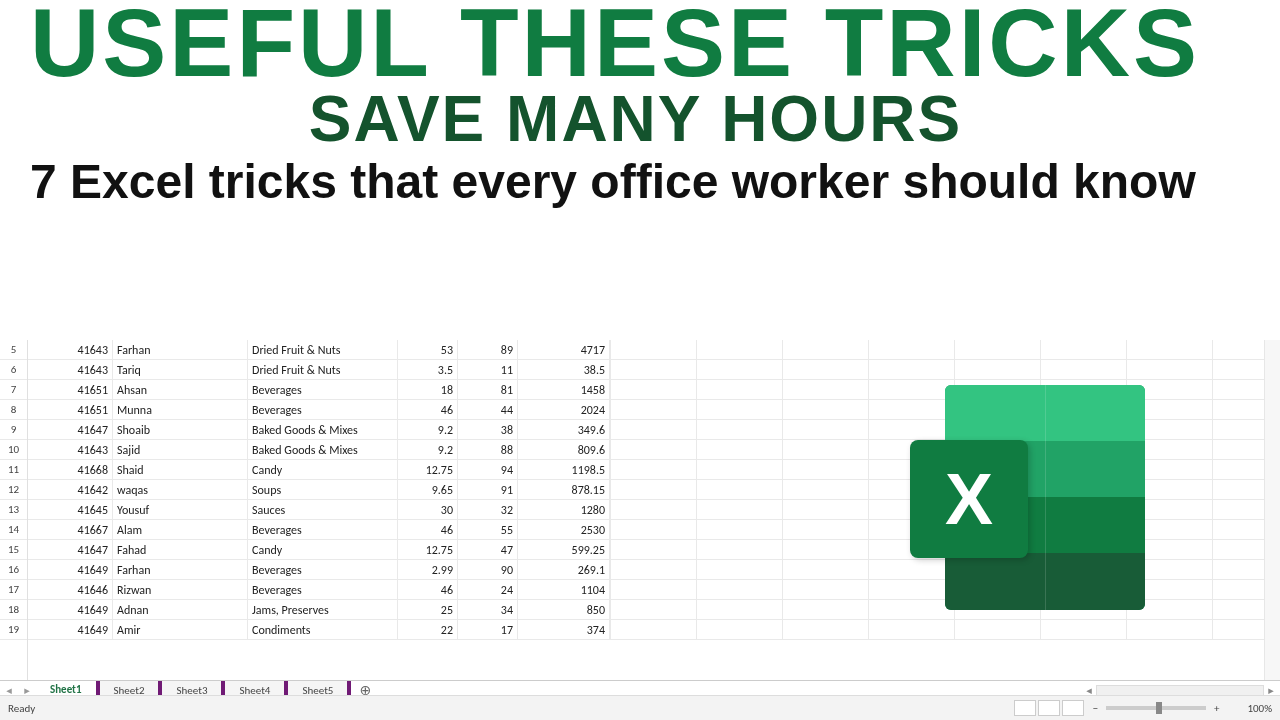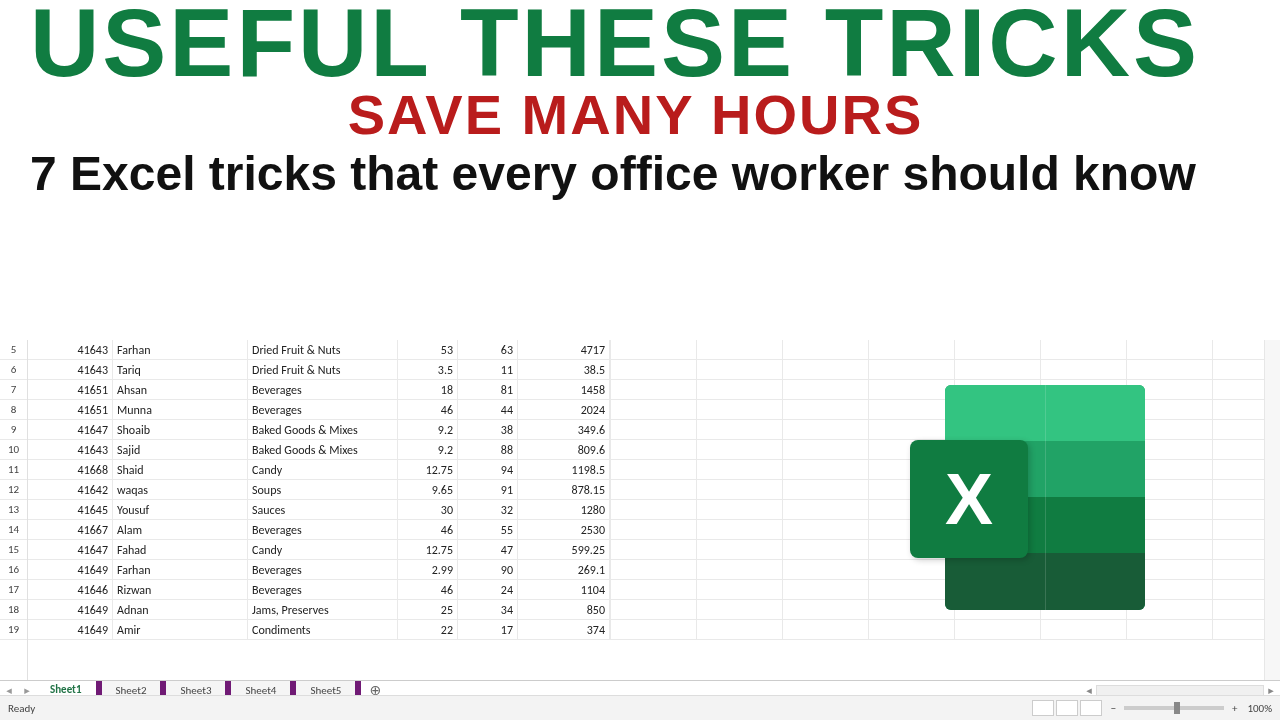--- a/index.html
+++ b/index.html
@@ -1,19 +1,19 @@
 <!DOCTYPE html>
 <html><head>
 <meta charset="utf-8">
 <style>
 *{margin:0;padding:0;box-sizing:border-box;font-family:Calibri,Arial,sans-serif}
 body{width:1280px;height:720px;overflow:hidden;background:#fff;position:relative}
 .hero{position:absolute;top:0;left:0;right:0;z-index:10;background:#fff;padding:0 39px 10px 30px}
 .hero h1{font-family:Arial,sans-serif;font-weight:900;color:#107c41;font-size:96px;letter-spacing:3px;line-height:1;margin-top:-5px}
-.hero h2{font-family:Arial,sans-serif;font-weight:900;color:#b91c1c;font-size:56px;letter-spacing:2px;line-height:1.05;text-align:center;margin-top:-5px}
+.hero h2{font-family:Arial,sans-serif;font-weight:900;color:#14532d;font-size:64px;letter-spacing:2px;line-height:1.05;text-align:center;margin-top:-5px}
 .hero h3{font-family:Verdana,Arial,sans-serif;font-weight:700;color:#111;font-size:48px;line-height:1.2;}
 .sheet-wrap{position:absolute;top:340px;left:0;right:0;bottom:40px;display:flex}
 .rowhdrs{width:28px;flex-shrink:0;border-right:1px solid #e0e0e0}
 .rowhdr{height:20px;border-bottom:1px solid #e9e9e9;background:#fff;font-size:11px;color:#444;display:flex;align-items:center;justify-content:center}
 .grid{flex:1;position:relative;overflow:hidden}
 .row{display:flex;height:20px;border-bottom:1px solid #e9e9e9}
 .cell{border-right:1px solid #e9e9e9;font-size:12px;color:#222;padding:0 4px;display:flex;align-items:center;overflow:hidden;white-space:nowrap}
 .c-a{width:85px;justify-content:flex-end}
 .c-b{width:135px}
 .c-c{width:150px}
@@ -25,21 +25,21 @@
 .excel-logo .book{position:absolute;right:0;top:0;width:200px;height:225px;background:#21a366;border-radius:6px}
 .excel-logo .book .top{position:absolute;left:0;top:0;right:0;height:56px;background:#33c481;border-top-left-radius:6px;border-top-right-radius:6px}
 .excel-logo .book .band2{position:absolute;left:0;top:56px;right:0;height:56px;background:#21a366}
 .excel-logo .book .band3{position:absolute;left:0;top:112px;right:0;height:56px;background:#107c41}
 .excel-logo .book .band4{position:absolute;left:0;top:168px;right:0;height:57px;background:#185c37;border-bottom-left-radius:6px;border-bottom-right-radius:6px}
 .excel-logo .book .vline{position:absolute;left:50%;top:0;bottom:0;width:1px;background:rgba(255,255,255,.15)}
 .excel-logo .tile{position:absolute;left:0;top:55px;width:118px;height:118px;background:#107c41;border-radius:8px;display:flex;align-items:center;justify-content:center;box-shadow:2px 2px 6px rgba(0,0,0,.2)}
 .excel-logo .tile span{color:#fff;font-weight:700;font-size:72px;font-family:Arial,sans-serif}
 .tabbar{position:absolute;left:0;right:0;bottom:20px;height:20px;background:#fff;border-top:1px solid #ccc;display:flex;align-items:stretch;font-size:11px}
 .tabbar .navbtn{width:18px;display:flex;align-items:center;justify-content:center;color:#999}
-.tabbar .tab{padding:0 14px;display:flex;align-items:center;border-right:6px solid #701a75;color:#444;background:#f5f5f5;cursor:pointer}
+.tabbar .tab{padding:0 14px;display:flex;align-items:center;border-right:4px solid #701a75;color:#444;background:#f5f5f5;cursor:pointer}
 .tabbar .tab.active{background:#fff;border-top:none;border-bottom:2px solid #217346;color:#217346;font-weight:600}
 .tabbar .plus{width:28px;display:flex;align-items:center;justify-content:center;color:#666;font-size:14px}
 .tabbar .spacer{flex:1}
 .tabbar .hscroll{width:200px;display:flex;align-items:center;gap:2px;padding:0 4px}
 .tabbar .hscroll .tr{width:10px;height:10px;display:flex;align-items:center;justify-content:center;color:#888}
 .tabbar .hscroll .track{flex:1;height:12px;background:#f0f0f0;border:1px solid #ddd}
 .statusbar{position:absolute;left:0;right:0;bottom:0;height:20px;background:#f3f3f3;border-top:1px solid #ddd;display:flex;align-items:center;font-size:11px;color:#444;padding:12px 8px}
 .statusbar .spacer{flex:1}
 .statusbar .viewbtn{width:22px;height:16px;border:1px solid #ccc;margin-left:2px;background:#fff}
 .statusbar .slider{width:100px;height:4px;background:#ccc;margin:0 8px;position:relative}
@@ -73,21 +73,21 @@
       <div class="rowhdr">17</div>
       <div class="rowhdr">18</div>
       <div class="rowhdr">19</div>
     </div>
   <div class="grid" id="grid">
       <div class="row">
         <div class="cell c-a">41643</div>
         <div class="cell c-b">Farhan</div>
         <div class="cell c-c">Dried Fruit &amp; Nuts</div>
         <div class="cell c-d">53</div>
-        <div class="cell c-e">63</div>
+        <div class="cell c-e">89</div>
         <div class="cell c-f">4717</div>
         <div class="emptycols"></div>
       </div>
       <div class="row">
         <div class="cell c-a">41643</div>
         <div class="cell c-b">Tariq</div>
         <div class="cell c-c">Dried Fruit &amp; Nuts</div>
         <div class="cell c-d">3.5</div>
         <div class="cell c-e">11</div>
         <div class="cell c-f">38.5</div>
@@ -249,14 +249,14 @@
 
 <div class="statusbar">
   <span>Ready</span>
   <div class="spacer"></div>
   <div class="viewbtn"></div>
   <div class="viewbtn"></div>
   <div class="viewbtn"></div>
   <span class="zm" style="margin-left:8px">−</span>
   <div class="slider"></div>
   <span class="zm">+</span>
-  <span class="zm" style="margin-left:10px">100%</span>
+  <span class="zm" style="margin-left:28px">100%</span>
 </div>
 
 </body></html>

